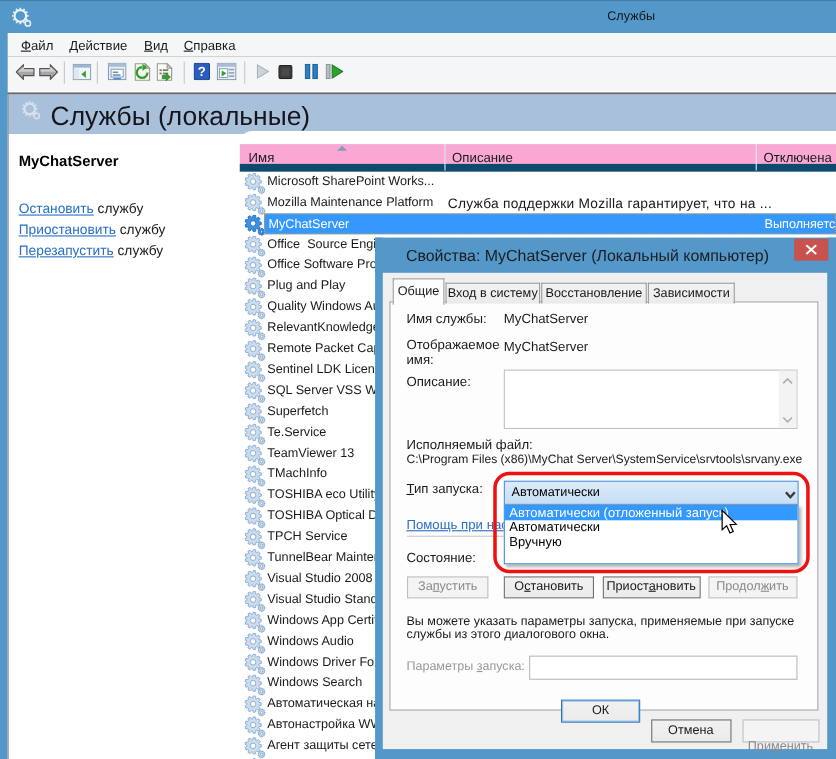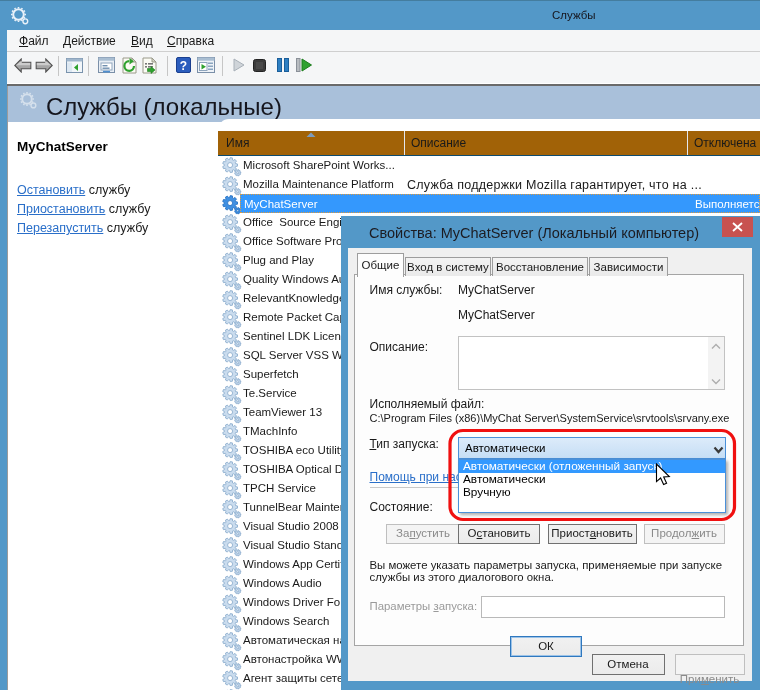--- a/index.html
+++ b/index.html
@@ -10,21 +10,21 @@
 .menu{position:absolute;top:4px;font-size:12px;color:#1a1a1a}
 #toolbar{left:7px;top:52px;width:753px;height:31px;background:#f5f6f7}
 .tsep{position:absolute;top:56px;width:1px;height:20px;background:#c6c6c6}
 #tbline1{left:0;top:83.5px;width:760px;height:2px;background:#6a6a6a}
 #banner{left:7px;top:85.5px;width:753px;height:36.5px;background:#a9c0da}
 #bannertxt{left:46px;top:93px;font-size:24px;color:#15151d}
 #content{left:7px;top:122px;width:753px;height:568px;background:#fff}
 #svcname{left:17px;top:139px;font-size:13.5px;font-weight:bold;color:#000}
 .lnk{position:absolute;font-size:12.5px;color:#1a1a1a}
 .lnk a{color:#2a6fc9;text-decoration:underline}
-#lheader{left:218px;top:131px;width:542px;height:25px;background:#a16207;border-bottom:1px solid #0c4a6e}
+#lheader{left:218px;top:131px;width:542px;height:25px;background:#f9a8d4;border-bottom:7px solid #0c4a6e}
 .hdiv{position:absolute;top:0;width:1px;height:24px;background:#e4e7ee}
 .htxt{position:absolute;top:5px;font-size:12px;color:#1a1a1a}
 #sortarrow{left:306px;top:132px}
 .row{position:absolute;left:218px;width:542px;height:19px;font-size:11.5px;color:#1a1a1a}
 .row .nm{position:absolute;left:25px;top:3px;white-space:pre}
 .row .ds{position:absolute;left:189px;top:3px;white-space:pre;font-size:12.5px;letter-spacing:0.25px}
 .selbar{position:absolute;left:22px;top:0;right:0;bottom:0;background:#3498fd;border:1px dotted #e09a3a}
 .nm2{position:absolute;left:3px;top:3px;color:#fff;white-space:pre}
 .st{position:absolute;left:454px;top:3px;color:#fff;white-space:pre}
 
@@ -455,20 +455,21 @@
           <path d="M1 1 L10 9 M10 1 L1 9" stroke="#fff" stroke-width="1.8"></path>
         </svg></div>
  <div class="abs" id="page"></div>
  <div class="abs tab" id="tab1">Общие</div>
  <div class="abs tab" style="left:57px;width:86px">Вход в систему</div>
  <div class="abs tab" style="left:144px;width:96px">Восстановление</div>
  <div class="abs tab" style="left:241px;width:79px">Зависимости</div>
 
  <span class="abs lb" style="left:21.5px;top:67px">Имя службы:</span>
  <span class="abs lb" style="left:110px;top:67px">MyChatServer</span>
+ <span class="abs lb" style="left:21.5px;top:90px">Отображаемое<br>имя:</span>
  <span class="abs lb" style="left:110px;top:92px">MyChatServer</span>
  <span class="abs lb" style="left:21.5px;top:124px">Описание:</span>
  <div class="abs" id="descbox">
    <div class="abs" id="descsb">
    <svg class="abs" style="left:3px;top:6px" width="10" height="7">
             <path d="M1 5.5 L5 1.5 L9 5.5" fill="none" stroke="#adadad" stroke-width="1.4"></path>
           </svg>
    <svg class="abs" style="left:3px;top:41px" width="10" height="7">
             <path d="M1 1.5 L5 5.5 L9 1.5" fill="none" stroke="#adadad" stroke-width="1.4"></path>
           </svg>
@@ -486,21 +487,21 @@
    <svg class="abs" style="left:254px;top:8px" width="11" height="8">
           <path d="M1.5 1.5 L5.5 6 L9.5 1.5" fill="none" stroke="#3a3a3a" stroke-width="2.2"></path>
         </svg>
  </div>
  <div class="abs" id="ddl">
    <div class="ddi hi">Автоматически (отложенный запуск)</div>
    <div class="ddi">Автоматически</div>
    <div class="ddi">Вручную</div>
  </div>
 
- <div class="abs btn dis" style="left:38px;top:308px;width:74px">За<u>п</u>устить</div>
+ <div class="abs btn dis" style="left:22px;top:308px;width:74px">За<u>п</u>устить</div>
  <div class="abs btn" style="left:110px;top:308px;width:82px">О<u>с</u>тановить</div>
  <div class="abs btn" style="left:199.5px;top:308px;width:89px">Приост<u>а</u>новить</div>
  <div class="abs btn dis" style="left:295.5px;top:308px;width:81px">Продол<u>ж</u>ить</div>
 
  <span class="abs lb" style="left:21.5px;top:343px;white-space:nowrap;font-size:11.4px">Вы можете указать параметры запуска, применяемые при запуске<br>службы из этого диалогового окна.</span>
  <span class="abs lb" style="left:21.5px;top:384px;color:#9a9a9a;font-size:11.4px">Параметры <u>з</u>апуска:</span>
  <div class="abs" id="parambox"></div>
 
  <div class="abs btn" id="okbtn" style="left:162px;top:420px;width:72px">ОК</div>
  <div class="abs btn" style="left:243.5px;top:438px;width:73px;height:21px;padding-top:3px">Отмена</div>

